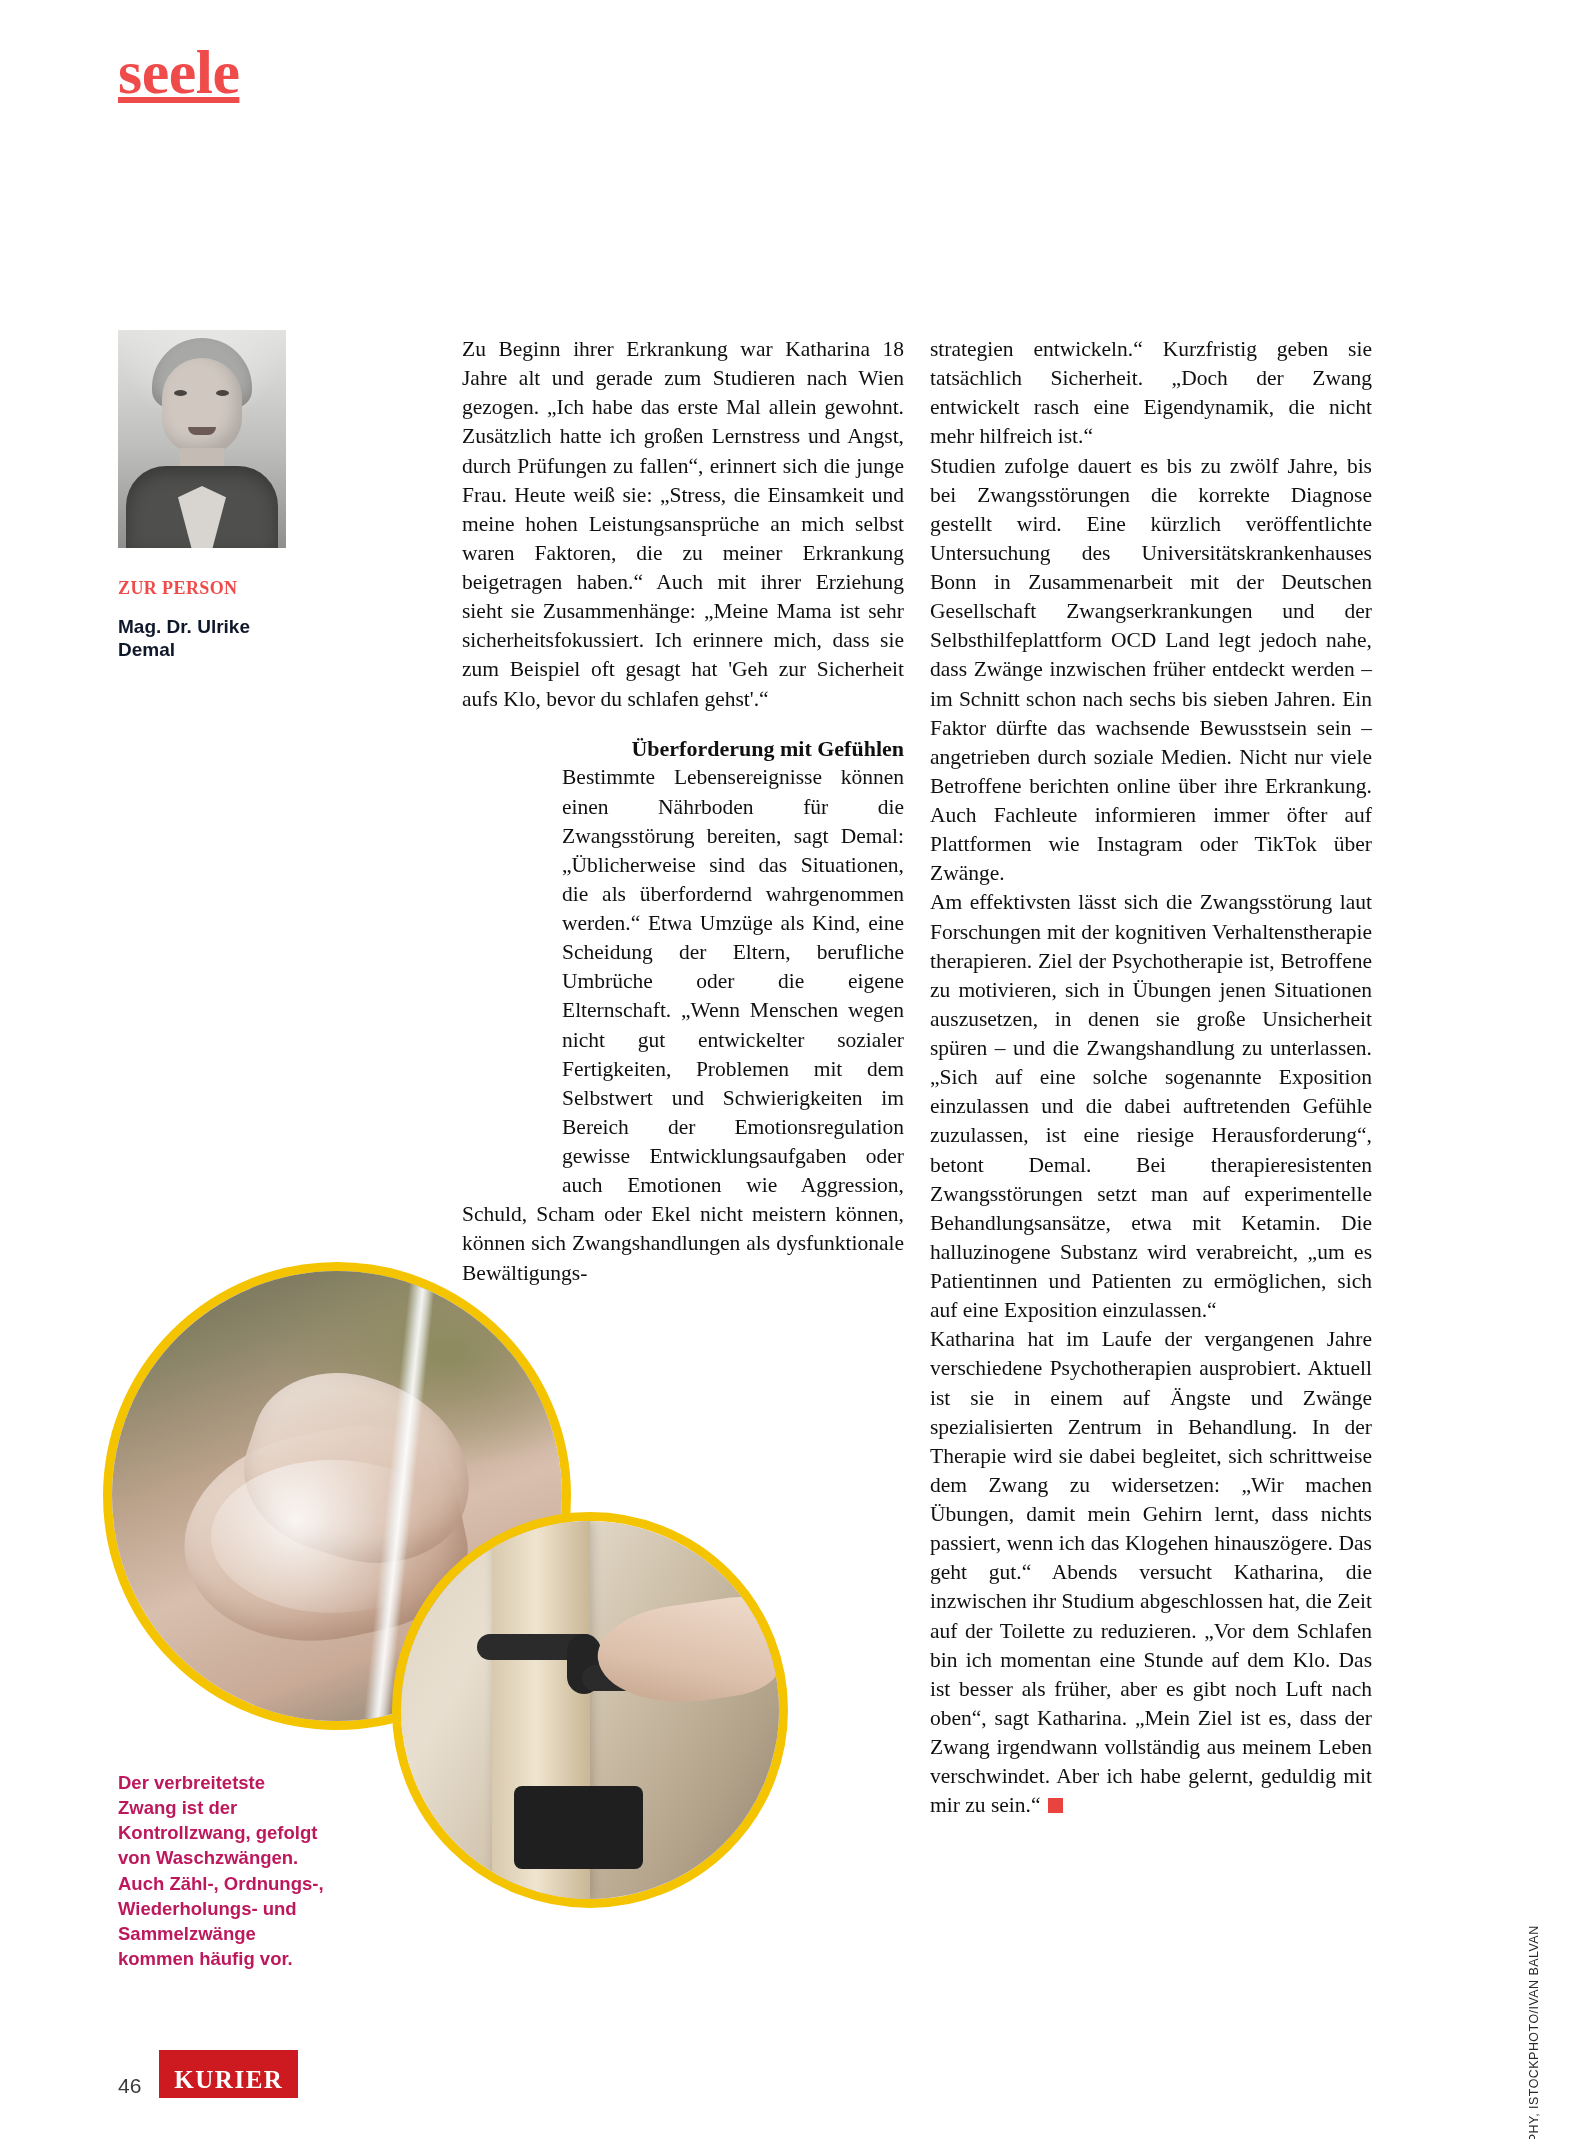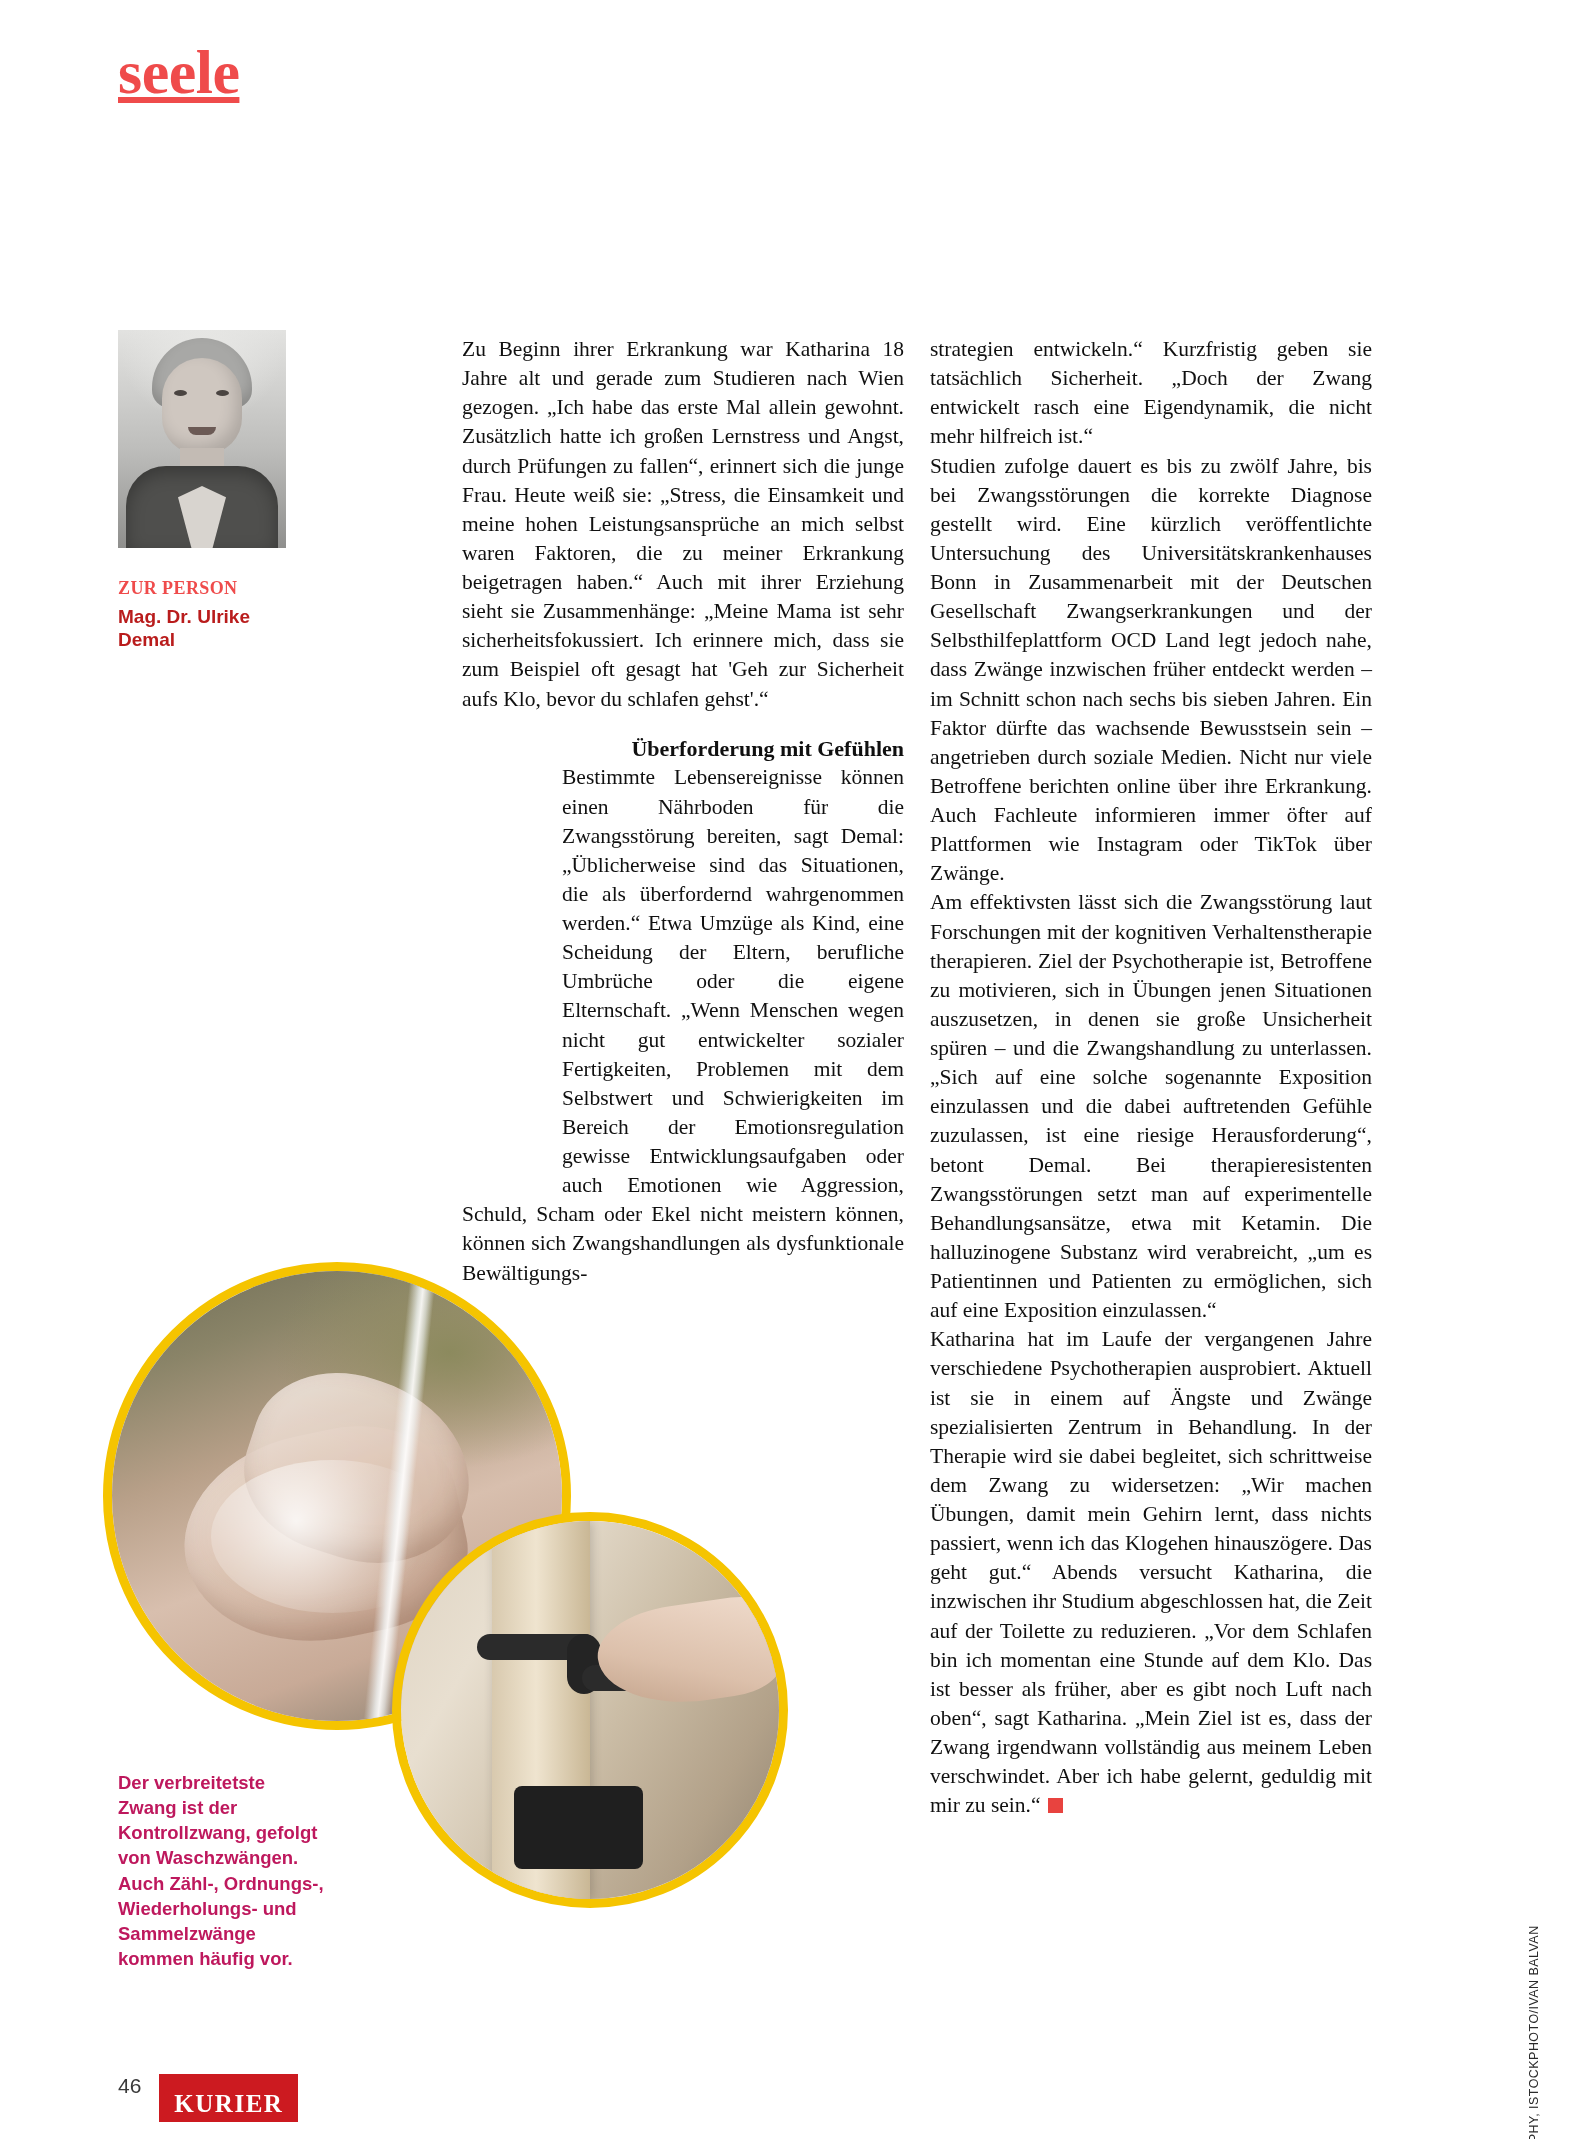--- a/index.html
+++ b/index.html
@@ -106,25 +106,25 @@
 
   .zur-person {
     margin-top: 30px;
     font-family: "Liberation Serif", serif;
     font-size: 18px;
     font-weight: 700;
     color: #ef4b4b;
     letter-spacing: 0.4px;
   }
   .person-name {
-    margin-top: 6px;
+    margin-top: 16px;
     font-family: "Liberation Sans", sans-serif;
     font-size: 19px;
     font-weight: 700;
-    color: #b91c1c;
+    color: #0f172a;
     line-height: 1.22;
   }
   .person-bio {
     margin-top: 4px;
     font-family: "Liberation Sans", sans-serif;
     font-size: 18px;
     font-weight: 400;
     color: #262626;
     line-height: 1.3;
   }
@@ -242,23 +242,22 @@
     color: #be185d;
     line-height: 1.36;
   }
 
   
   .footer {
     position: absolute;
     left: 118px;
     top: 2050px;
     display: flex;
-    align-items: flex-start;
+    align-items: flex-end;
     gap: 18px;
-    margin-top: 24px;
   }
   .page-number {
     font-family: "Liberation Sans", sans-serif;
     font-size: 21px;
     color: #3a3a3a;
   }
   .kurier-logo {
     background: #cc1a20;
     color: #ffffff;
     font-family: "Liberation Serif", serif;

